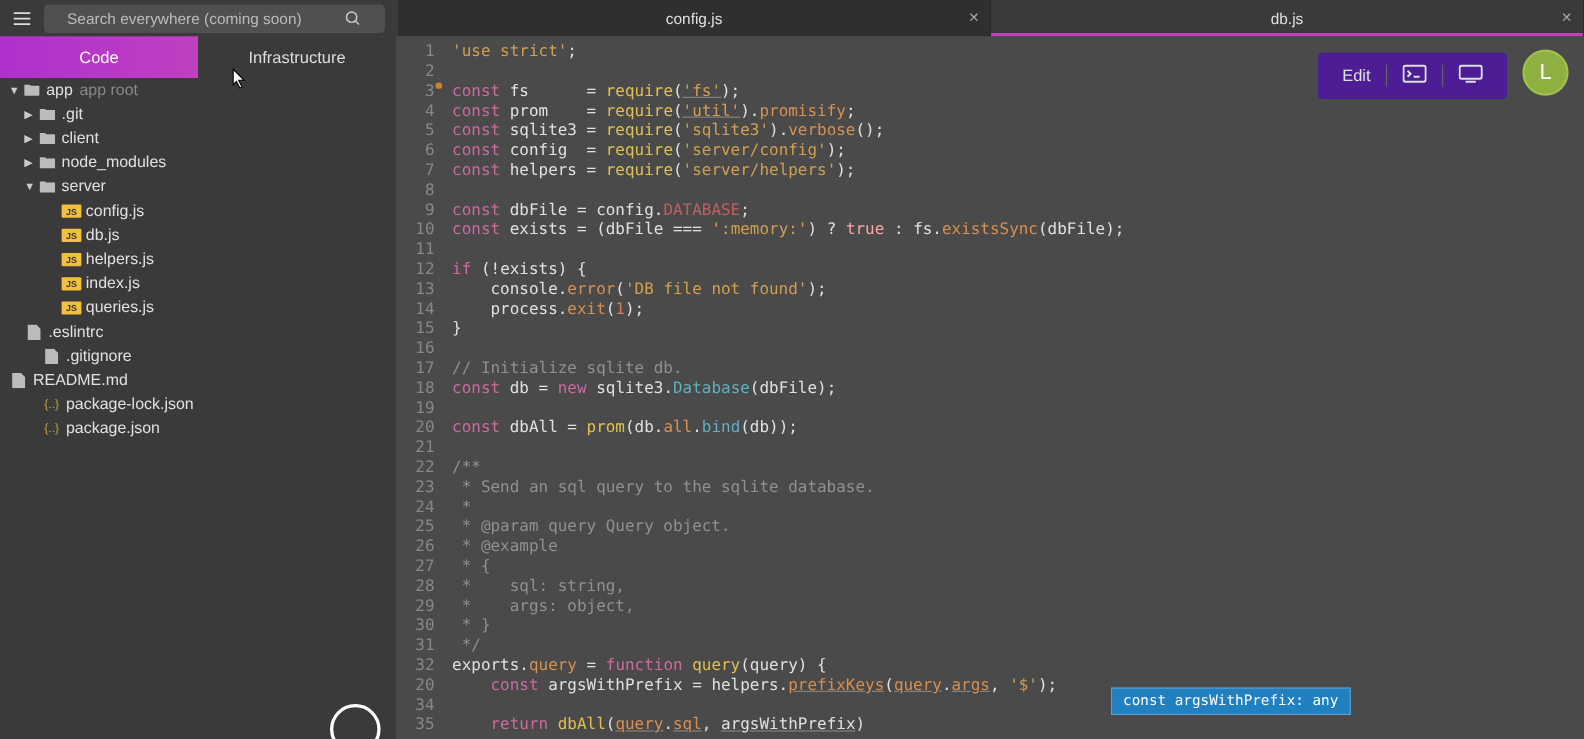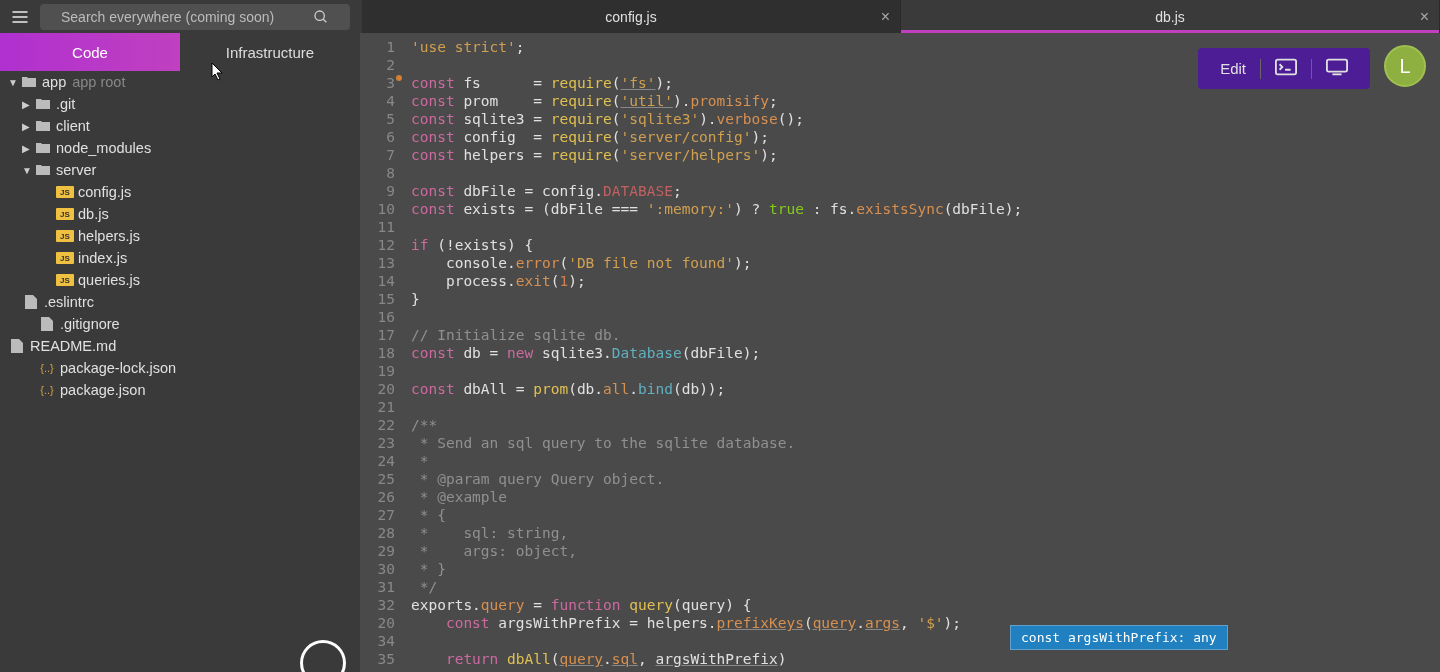--- a/index.html
+++ b/index.html
@@ -198,21 +198,21 @@
 .kw { color: #cc6aa0; }
 .str { color: #d0a050; }
 .id { color: #e0e0e0; }
 .fn { color: #e0c050; }
 .prop { color: #d89050; }
 .up { color: #c06060; }
 .num { color: #d08050; }
 .cm { color: #909090; }
 .op { color: #e0e0e0; }
 .pu { color: #e0e0e0; }
-.bool { color: #84cc16; }
+.bool { color: #fca5a5; }
 .mth { color: #60b0c0; }
 .bind-u { text-decoration: underline; text-decoration-color: #888; }
 
 
 .editor-toolbar {
   position: absolute;
   top: 48px;
   right: 14px;
   display: flex;
   align-items: center;

